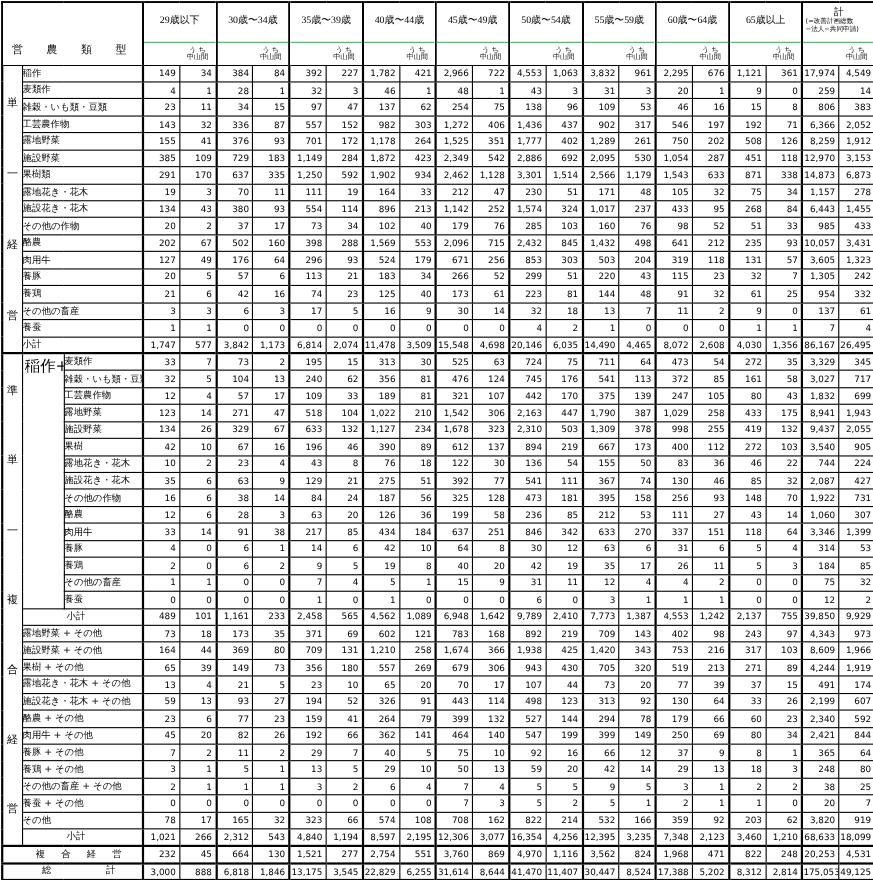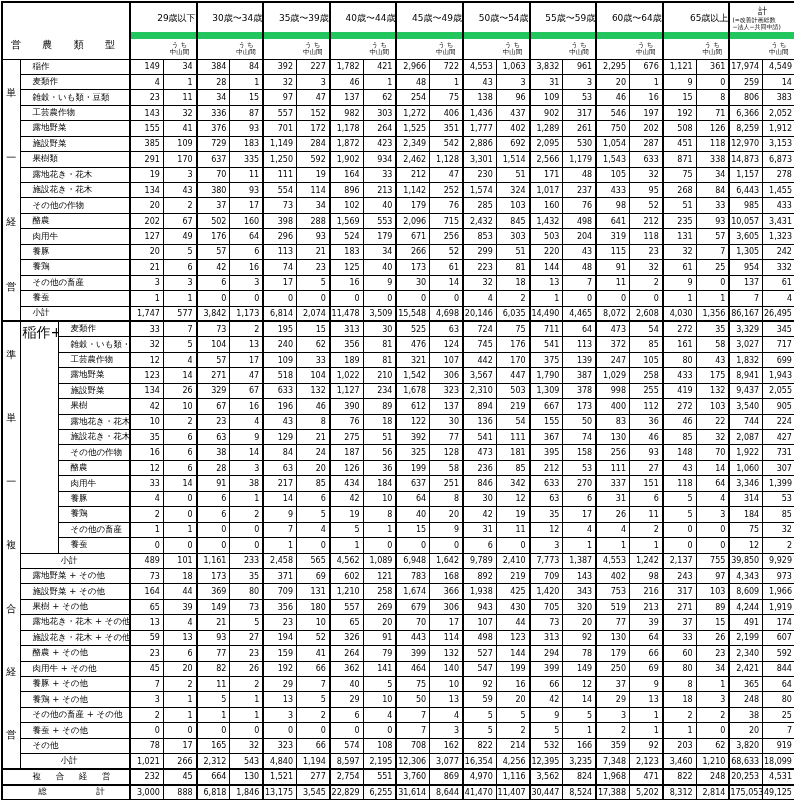--- a/index.html
+++ b/index.html
@@ -5,27 +5,27 @@
   html,body{margin:0;padding:0;background:#fff;}
   body{width:794px;height:800px;overflow:hidden;font-family:"DejaVu Sans",sans-serif;color:#000;}
   .wrap{width:794px;height:800px;box-sizing:border-box;padding:1px;}
   table{border-collapse:collapse;table-layout:fixed;width:792px;}
   th,td{border:1px solid #000;padding:0;box-sizing:border-box;overflow:hidden;white-space:nowrap;}
   table{border:2px solid #000;}
   thead th{height:57px;background:#fff;font-weight:normal;position:relative;}
   th.corner{border-right:2px solid #000;}
   .corner-lab{position:absolute;bottom:7px;left:8px;width:104px;display:flex;justify-content:space-between;font-size:10px;}
   th.grp{border-left:2px solid #000;}
-  .glab{position:absolute;top:9px;left:0;right:0;text-align:right;font-size:9px;}
-  .ubox{position:absolute;bottom:0;right:0;width:50%;height:20px;border-left:1px solid #000;border-top:7px solid #22c55e;display:flex;flex-direction:column;align-items:center;justify-content:center;font-size:6.5px;line-height:7px;padding-left:36px;}
+  .glab{position:absolute;top:9px;left:0;right:0;text-align:center;font-size:9px;font-family:Liberation Serif, serif;}
+  .ubox{position:absolute;bottom:0;right:0;width:50%;height:20px;border-left:1px solid #000;border-top:1px solid #22c55e;display:flex;flex-direction:column;align-items:center;justify-content:center;font-size:6.5px;line-height:7px;padding-left:36px;}
   .kei-lab{position:absolute;top:2px;left:0;right:0;text-align:center;font-size:9px;}
   .kei-note{position:absolute;top:13px;left:2px;right:0;font-size:6px;line-height:7px;text-align:left;}
   tbody td{height:15.45px;font-size:8.5px;}
   td.num{text-align:right;padding-right:3px;font-size:8px;}
-  td.lab{text-align:left;padding-left:12px;}
+  td.lab{text-align:left;padding-left:0;}
   td.lab2{text-align:left;padding-left:40px;}
   td.side{border-right:1px solid #000;}
   .sidebox{display:flex;flex-direction:column;justify-content:space-around;align-items:center;font-size:10px;width:100%;}
   td.grpside{vertical-align:top;text-align:left;padding-left:2px;padding-top:2px;font-size:14px;}
   td.datasep{border-left:2px solid #000;}
   tr.sec-top td{border-top:2px solid #000;}
   td.footlab{text-align:center;padding-left:17px;letter-spacing:6px;}
 </style>
 </head>
 <body>
@@ -596,21 +596,21 @@
           <td class="num datasep">123</td>
           <td class="num">14</td>
           <td class="num datasep">271</td>
           <td class="num">47</td>
           <td class="num datasep">518</td>
           <td class="num">104</td>
           <td class="num datasep">1,022</td>
           <td class="num">210</td>
           <td class="num datasep">1,542</td>
           <td class="num">306</td>
-          <td class="num datasep">3,567</td>
+          <td class="num datasep">2,163</td>
           <td class="num">447</td>
           <td class="num datasep">1,790</td>
           <td class="num">387</td>
           <td class="num datasep">1,029</td>
           <td class="num">258</td>
           <td class="num datasep">433</td>
           <td class="num">175</td>
           <td class="num datasep">8,941</td>
           <td class="num">1,943</td>
         </tr>

